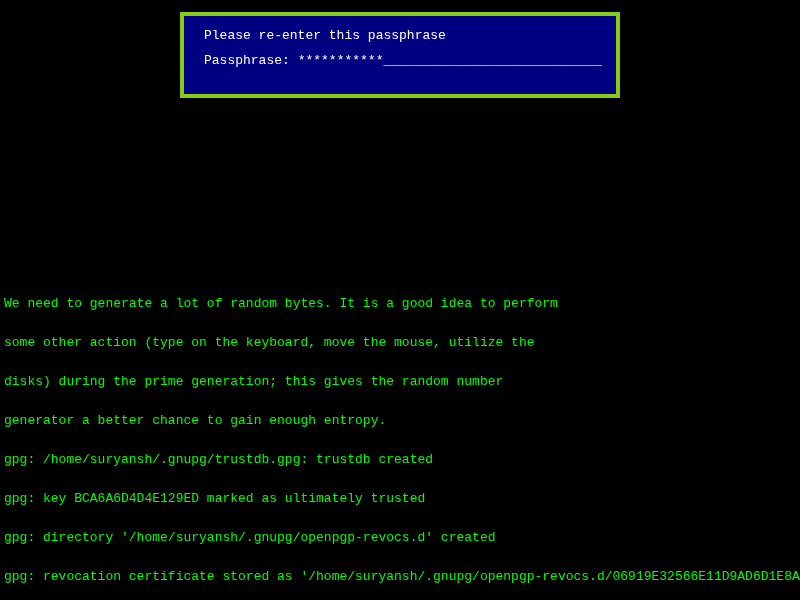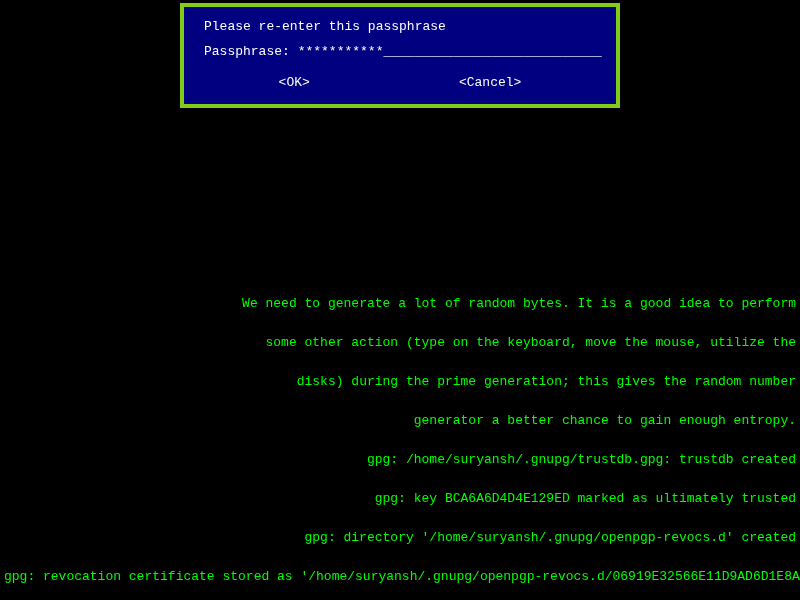--- a/index.html
+++ b/index.html
@@ -65,37 +65,32 @@
       padding: 8px 4px 4px 4px;
       color: #00ff00;
       line-height: 1.5;
     }
     .term-line {
       white-space: pre;
       display: block;
     }
     .term-line.normal {
       color: #00ff00;
-      text-align: right;
     }
     @keyframes blink {
       50% { opacity: 0; }
     }
   </style>
 </head>
 <body>
 
 <div class="dialog-overlay">
   <div class="dialog-box">
     <div class="dialog-title">Please re-enter this passphrase</div>
     <div class="dialog-passphrase">
       <span>Passphrase:</span>
       <span>***********____________________________</span>
     </div>
-    <div class="dialog-buttons">
-      <button class="dialog-button">&lt;OK&gt;</button>
-      <button class="dialog-button">&lt;Cancel&gt;</button>
-    </div>
   </div>
 </div>
 
 <div class="terminal-content" id="terminal-output">
 <span class="term-line normal"></span><br><span class="term-line normal"></span><br><span class="term-line normal"></span><br><span class="term-line normal"></span><br><span class="term-line normal"></span><br><span class="term-line normal"></span><br><span class="term-line normal"></span><br><span class="term-line normal"></span><br><span class="term-line normal"></span><br><span class="term-line normal">We need to generate a lot of random bytes. It is a good idea to perform</span><br><span class="term-line normal">some other action (type on the keyboard, move the mouse, utilize the</span><br><span class="term-line normal">disks) during the prime generation; this gives the random number</span><br><span class="term-line normal">generator a better chance to gain enough entropy.</span><br><span class="term-line normal">gpg: /home/suryansh/.gnupg/trustdb.gpg: trustdb created</span><br><span class="term-line normal">gpg: key BCA6A6D4D4E129ED marked as ultimately trusted</span><br><span class="term-line normal">gpg: directory '/home/suryansh/.gnupg/openpgp-revocs.d' created</span><br><span class="term-line normal">gpg: revocation certificate stored as '/home/suryansh/.gnupg/openpgp-revocs.d/06919E32566E11D9AD6D1E8ABCA6A6D4D4E129ED.rev'</span><br><br><span class="term-line normal"></span><br><br><br><br><br></div>
 
 </body></html>

